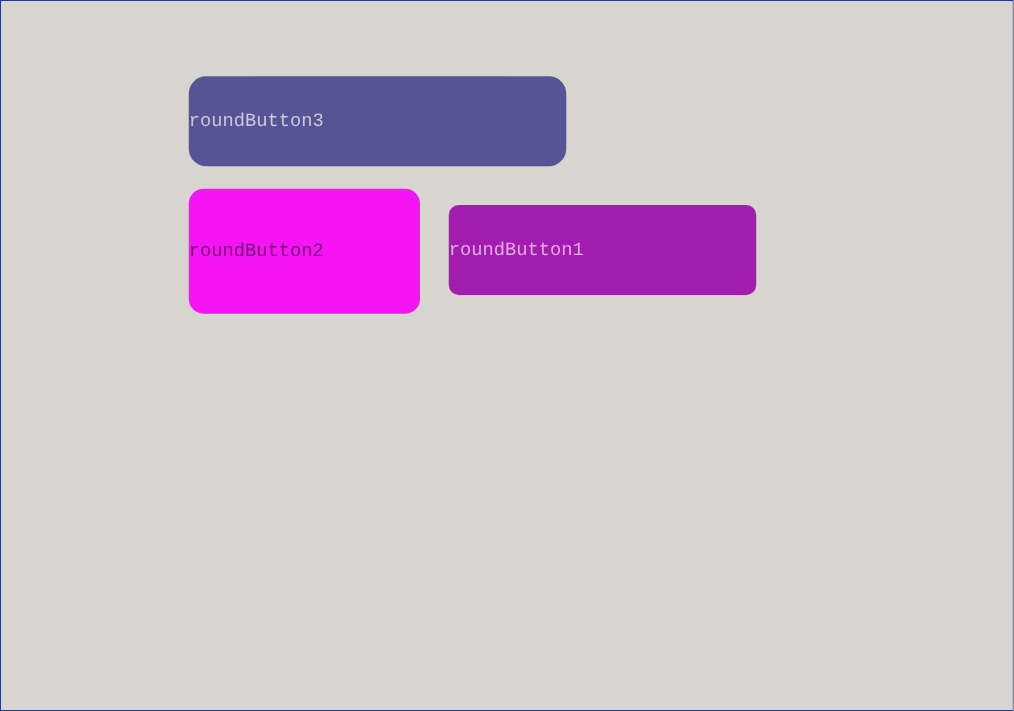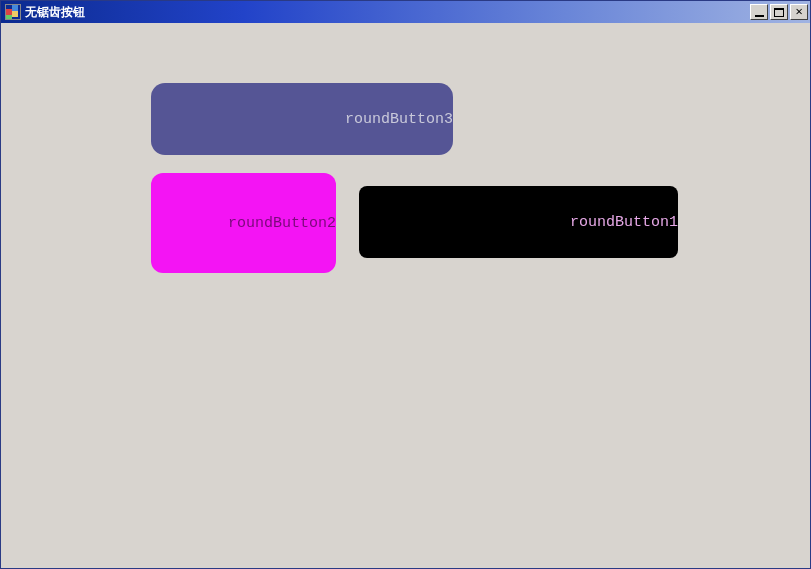--- a/index.html
+++ b/index.html
@@ -82,21 +82,21 @@
     }
     .client {
       flex: 1;
       background: #d8d4cf;
       position: relative;
     }
     .rbtn {
       position: absolute;
       display: flex;
       align-items: center;
-      justify-content: flex-end;
+      justify-content: flex-start;
       font-family: "Courier New", "SimSun", monospace;
       font-size: 15px;
       cursor: default;
     }
     .rbtn3 {
       left: 150px;
       top: 60px;
       width: 302px;
       height: 72px;
       background: #555595;
@@ -108,45 +108,31 @@
       top: 150px;
       width: 185px;
       height: 100px;
       background: #f414f4;
       color: #7a0a7a;
       border-radius: 12px;
     }
     .rbtn1 {
       left: 358px;
       top: 163px;
-      width: 319px;
+      width: 246px;
       height: 72px;
-      background: #000000;
+      background: #a21caf;
       color: #e6a8e6;
       border-radius: 8px;
     }
   </style>
 </head>
 <body>
 
 <div class="window">
-  <div class="titlebar">
-    <span class="app-icon"></span>
-    <span class="title">无锯齿按钮</span>
-    <span class="spacer"></span>
-    <span class="winbtn">
-        <span class="min-line"></span>
-      </span>
-    <span class="winbtn">
-        <span class="max-box"></span>
-      </span>
-    <span class="winbtn">
-        <span>✕</span>
-      </span>
-  </div>
 
   <div class="client">
 
     <div class="rbtn rbtn3">
       <span>roundButton3</span>
     </div>
 
     <div class="rbtn rbtn2">
       <span>roundButton2</span>
     </div>

